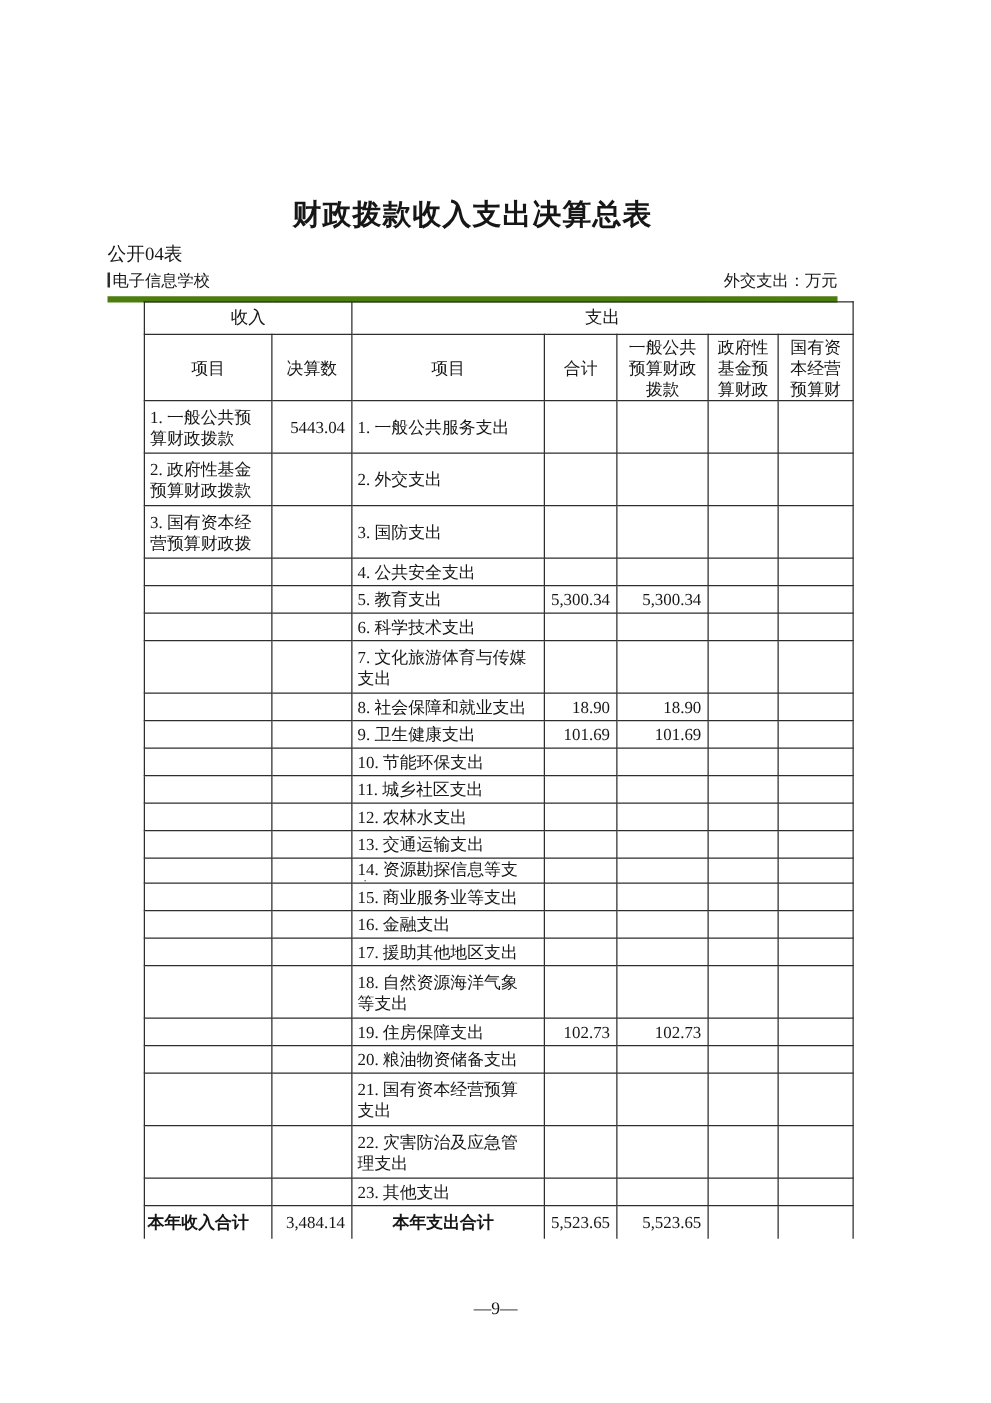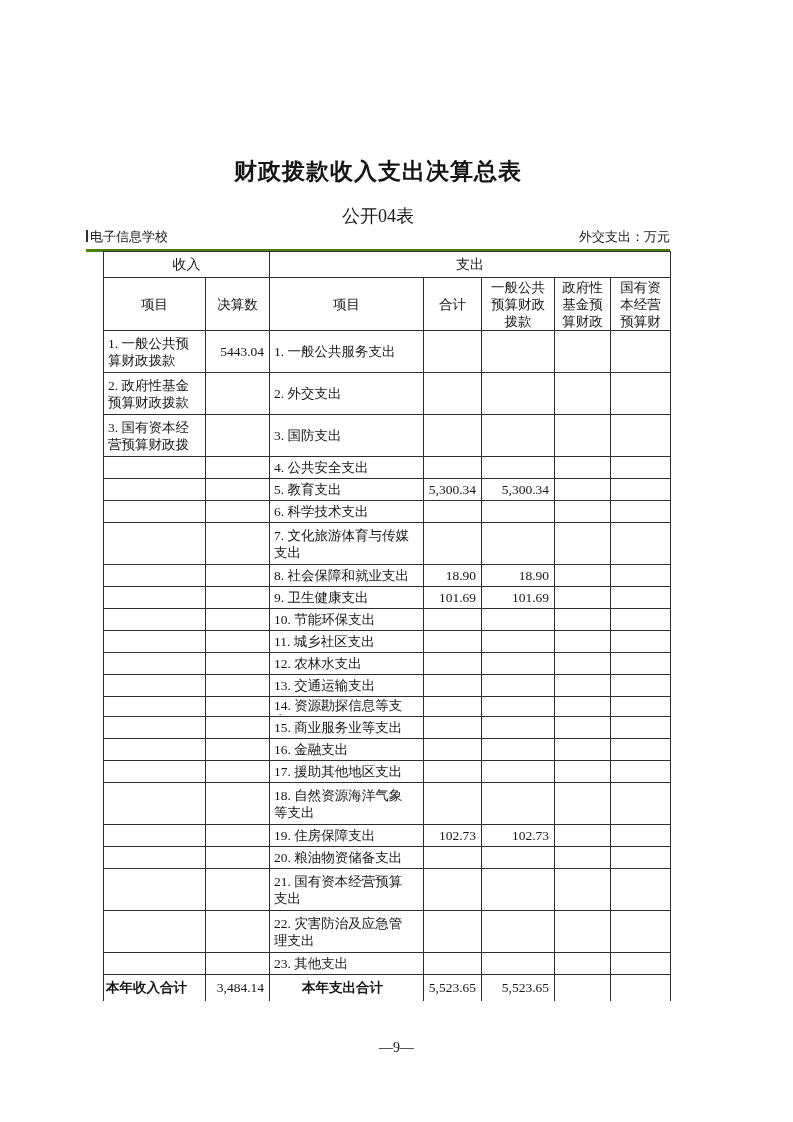--- a/index.html
+++ b/index.html
@@ -9,33 +9,33 @@
     font-family: "Liberation Serif", "DejaVu Serif", serif;
     color: #161616;
     position: relative;
     overflow: hidden;
   }
   .wrap { position: absolute; left: 86px; top: 158px; width: 584px; }
   .title {
     text-align: center; font-size: 23px; font-weight: bold;
     line-height: 28px; letter-spacing: 1px; white-space: nowrap;
   }
-  .code-line { text-align: center; font-size: 18px; line-height: 16px; margin-top: 22px; }
+  .code-line { text-align: left; font-size: 15px; line-height: 16px; margin-top: 10px; }
   .meta-line {
     display: flex; justify-content: space-between; align-items: flex-end;
     font-size: 13px; line-height: 16px; margin-top: 5px; padding-bottom: 4px;
-    border-bottom: 3px solid #4d7c0f;
+    border-bottom: 5px solid #4d7c0f;
   }
   .clip-frag {
     display: inline-block; width: 2px; height: 12px;
     background: #2e2e2e; margin-right: 2px; vertical-align: -1px;
   }
   table.report {
     border-collapse: collapse; table-layout: fixed;
-    width: 567px; margin-left: 17px; margin-top: -1px;
+    width: 567px; margin-left: 29px; margin-top: -1px;
     font-size: 13.5px;
   }
   .report th, .report td {
     border: 1px solid #2e2e2e; padding: 0;
     line-height: 17px; overflow: hidden;
     font-weight: normal; vertical-align: middle;
   }
   .report thead th { text-align: center; white-space: pre-line; }
   .h-section { height: 26px; font-size: 14px; }
   .h-cols { height: 53px; }

